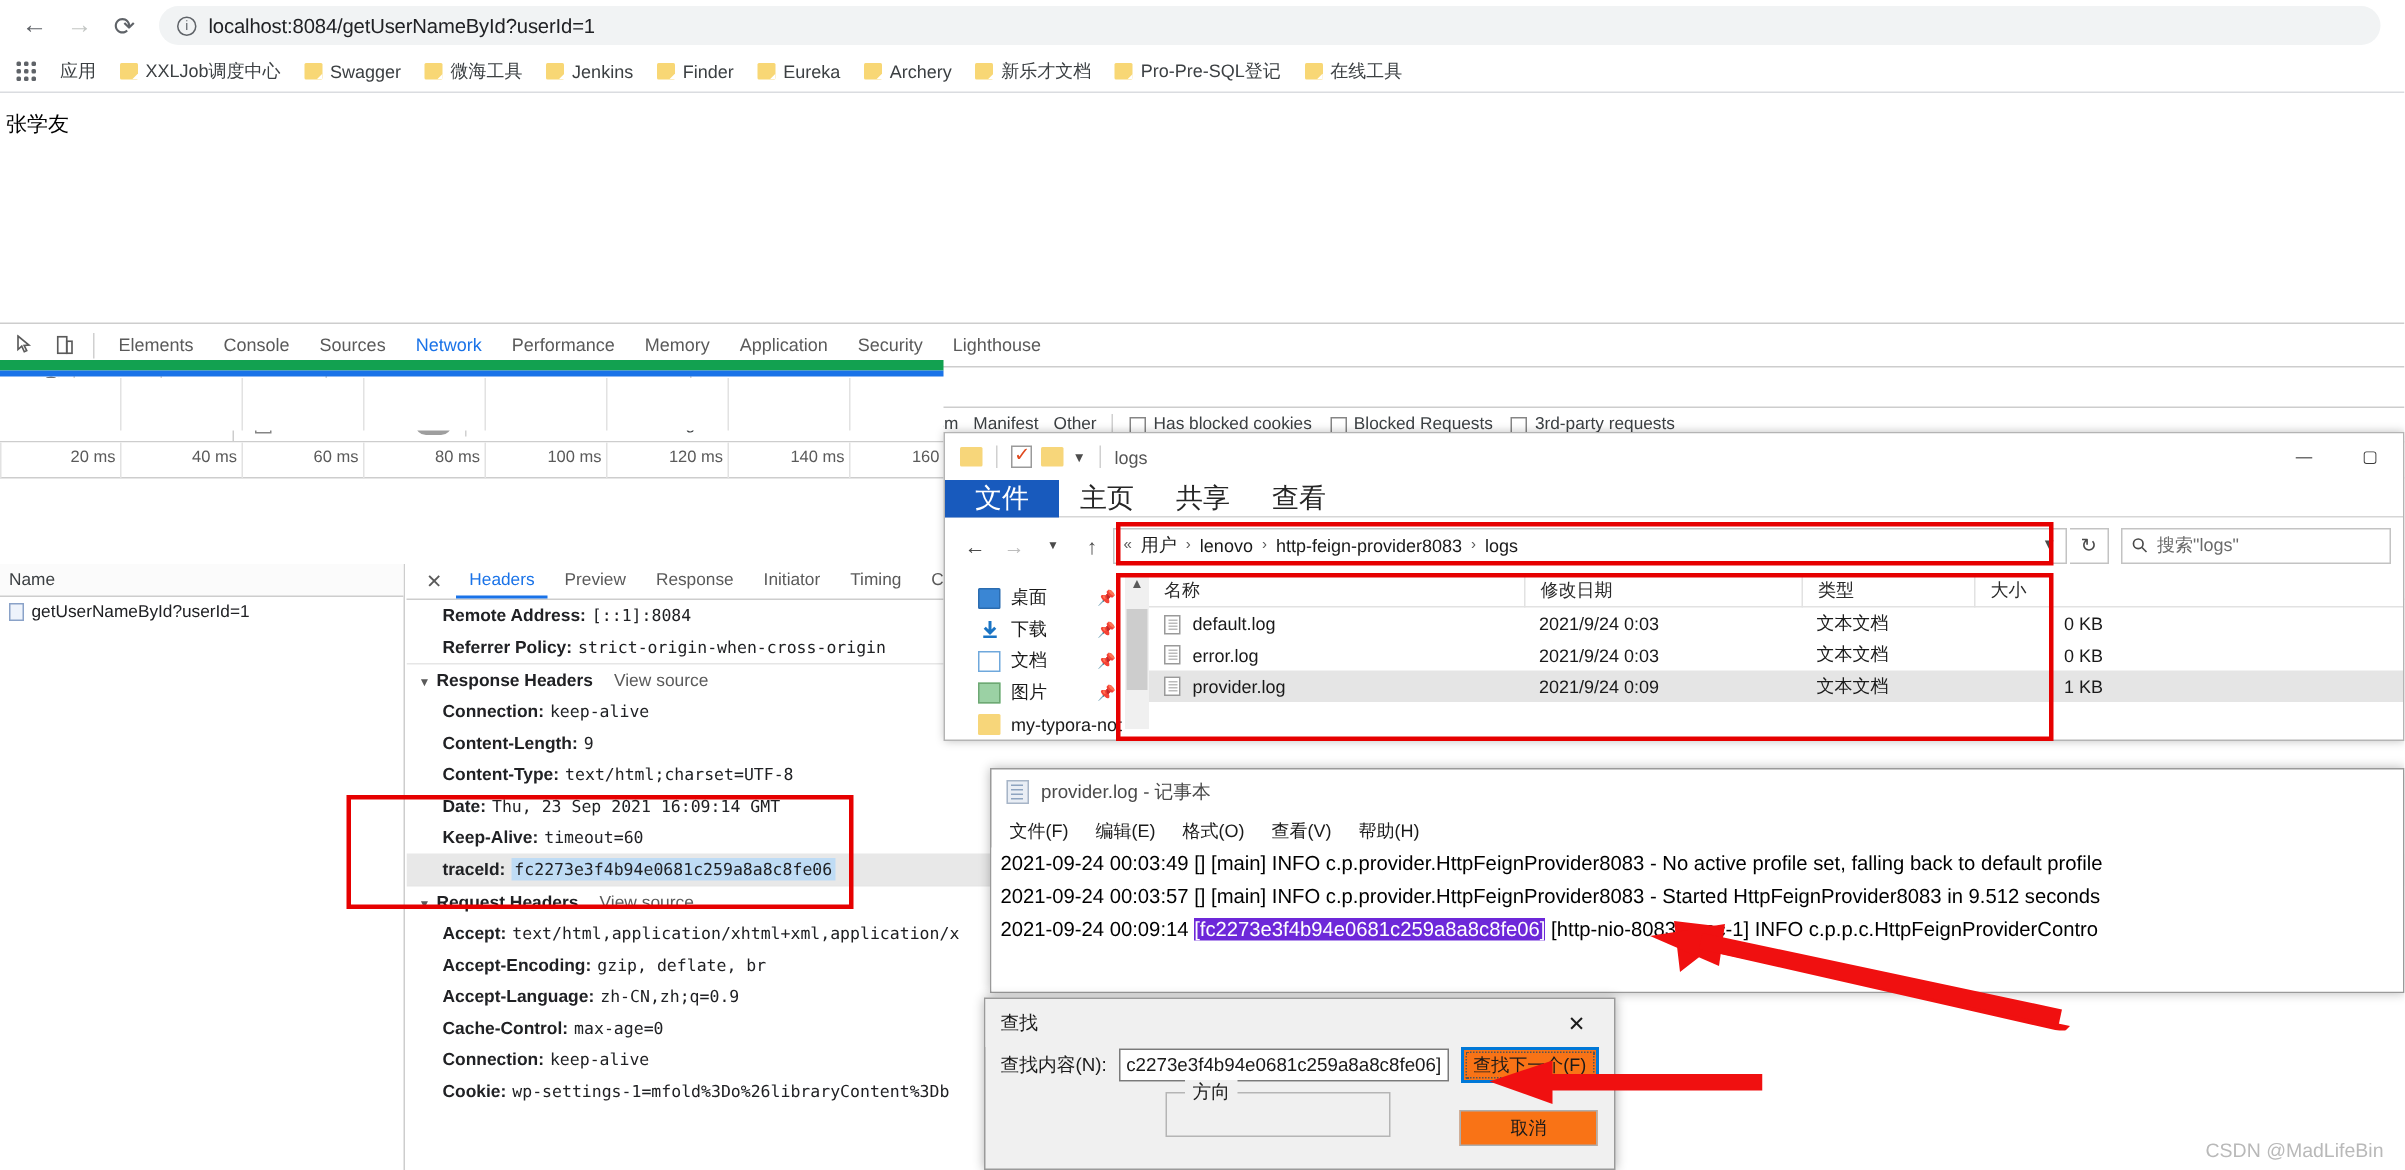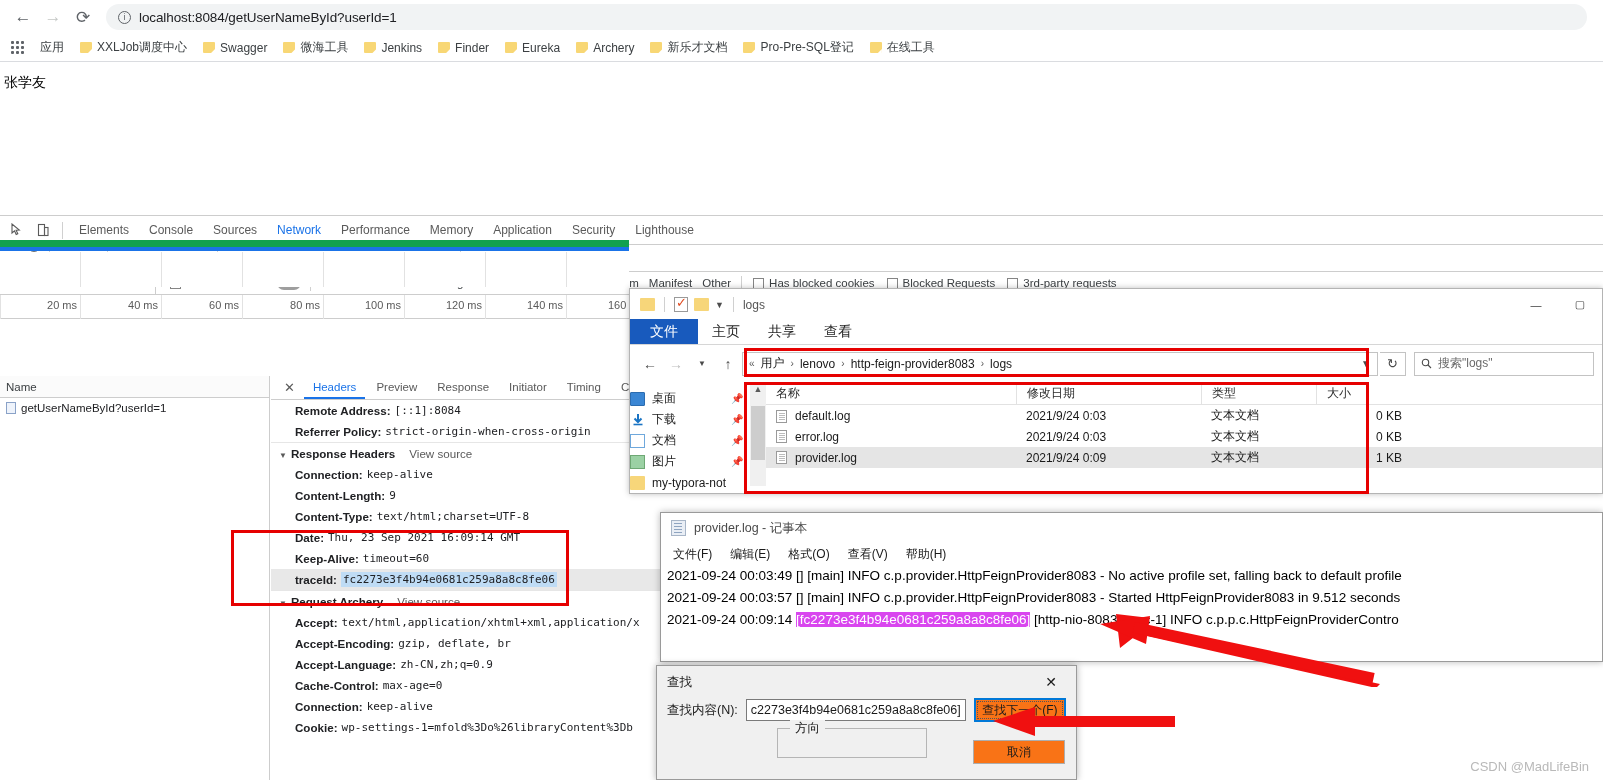--- a/index.html
+++ b/index.html
@@ -152,41 +152,41 @@
   .qa-ico { width:15px;height:13px; background:#f7d67a; border-radius:1px; position:relative;}
   .qa-sep { width:1px;height:15px;background:#d0d0d0;margin:0 3px;}
   .chk-ico { width:14px;height:15px;border:1px solid #9a9a9a;background:#fff;position:relative;}
   .chk-ico:after{content:'✓'; position:absolute; left:1px; top:-3px; color:#e04a1f; font-size:13px;}
   .ex-caret { font-size:9px; color:#4d4d4d; }
   .ex-title-text { color:#555; font-size:12px; }
   .win-ctl { margin-left:auto; display:flex; }
   .win-ctl div { width:44px;height:30px;display:flex;align-items:center;justify-content:center;
      font-size:11px;color:#3b3b3b;}
 
-  .ex-ribbon { height:25px; display:flex; align-items:flex-end; padding-left:0px; font-size:14px;
+  .ex-ribbon { height:25px; display:flex; padding-left:0px; font-size:18px;
      border-bottom:1px solid #d6d6d6;}
   .rb-file { background:#185abd; color:#fff; padding:0 20px; height:25px; line-height:25px; }
   .rb-tab { padding:0 14px; height:25px; line-height:25px; color:#262626; }
 
   .ex-addr { height:37px; display:flex; align-items:center; gap:2px; padding:0 8px; }
   .addr-nav { width:24px;height:24px;display:flex;align-items:center;justify-content:center;
     font-size:14px;color:#4a4a4a;}
   .addr-nav.dis { color:#bdbdbd; }
   .addr-box { flex:1; height:24px; border:1px solid #c3c3c3; background:#fff; display:flex;
     align-items:center; gap:6px; padding:0 6px; font-size:12px; color:#1a1a1a; }
   .crumb-sep { color:#5a5a5a; font-size:10px; }
   .addr-caret { margin-left:auto; color:#4a4a4a; font-size:10px; }
   .refresh-btn { width:26px;height:24px;display:flex;align-items:center;justify-content:center;
     border:1px solid #c3c3c3; border-left:none; font-size:13px; color:#4a4a4a; background:#fff;}
   .search-box { width:180px; height:24px; border:1px solid #c3c3c3; background:#fff; display:flex;
     align-items:center; gap:6px; padding:0 6px; font-size:12px; color:#6a6a6a; margin-left:6px;}
 
   .ex-main { display:flex; height:104px; }
   .ex-side { width:120px; padding-top:6px; }
-  .side-item { height:21px; display:flex; align-items:center; gap:7px; 
+  .side-item { height:21px; display:flex; align-items:center; gap:7px; padding-left:22px;
     font-size:12px; color:#1a1a1a; position:relative; }
   .pin { position:absolute; right:6px; top:5px; color:#8c8c8c; font-size:10px; }
   .ic { width:15px;height:14px; flex:none; }
   .ic-desktop { background:#3a86d4; border:1px solid #2b6cb0; border-radius:1px; }
   .ic-docs { background:#fff; border:1px solid #6fa8dc; }
   .ic-pics { background:#9bd1a4; border:1px solid #6ea874; }
   .ic-folder { background:#f7d67a; border-radius:1px; }
 
   .ex-scroll { width:16px; background:#f0f0f0; position:relative; }
   .ex-scroll .thumb { position:absolute; left:1px; top:24px; width:14px; height:54px; background:#cdcdcd; }
@@ -213,21 +213,21 @@
   .np-title { height:30px; display:flex; align-items:center; gap:8px; padding-left:10px;
      font-size:12.5px; color:#4a4a4a; }
   .np-ico { width:15px;height:16px; background:#e9eef5; border:1px solid #a7b5c7; position:relative;}
   .np-ico:before{content:''; position:absolute; left:2px; top:2px; width:8px; height:1px;
      box-shadow:0 3px 0 #8ea4c0,0 6px 0 #8ea4c0,0 9px 0 #8ea4c0; background:#8ea4c0;}
   .np-menu { height:22px; display:flex; align-items:center; gap:18px; padding-left:12px;
      font-size:12px; color:#1a1a1a; }
   .np-body { position:relative; height:96px; overflow:hidden; background:#fff; }
   .np-line { height:22px; line-height:22px; font-size:13.5px; color:#000; white-space:nowrap;
      padding-left:6px; font-family:"Liberation Sans", sans-serif; }
-  .np-sel { background:#d946ef; color:#fff; }
+  .np-sel { background:#6d28d9; color:#fff; }
 
   
   .finddlg {
     position:absolute; left:656px; top:665px; width:421px; height:115px;
     background:#f0f0f0; border:1px solid #9a9a9a; box-shadow:0 0 7px rgba(0,0,0,.3);
   }
   .fd-title { height:32px; display:flex; align-items:center; padding:0 10px;
     font-size:12.5px; color:#1a1a1a; background:#f0f0f0; }
   .fd-close { margin-left:auto; font-size:14px; color:#1a1a1a; width:30px; text-align:center;}
   .fd-row { display:flex; align-items:center; padding-left:10px; gap:8px; }
@@ -524,21 +524,21 @@
         <div class="hline">
           <span class="hkey">Keep-Alive:</span>
           <span class="hval">timeout=60</span>
         </div>
         <div class="hline trace-row">
           <span class="hkey">traceId:</span>
           <span class="hval trace-val">fc2273e3f4b94e0681c259a8a8c8fe06</span>
         </div>
 
         <div class="hsection">
-          <span><span class="caret">▼</span><span>Request Archery</span></span>
+          <span><span class="caret">▼</span><span>Request Headers</span></span>
           <span class="viewsrc">View source</span>
         </div>
         <div class="hline">
           <span class="hkey">Accept:</span>
           <span class="hval">text/html,application/xhtml+xml,application/x</span>
         </div>
         <div class="hline">
           <span class="hkey">Accept-Encoding:</span>
           <span class="hval">gzip, deflate, br</span>
         </div>

